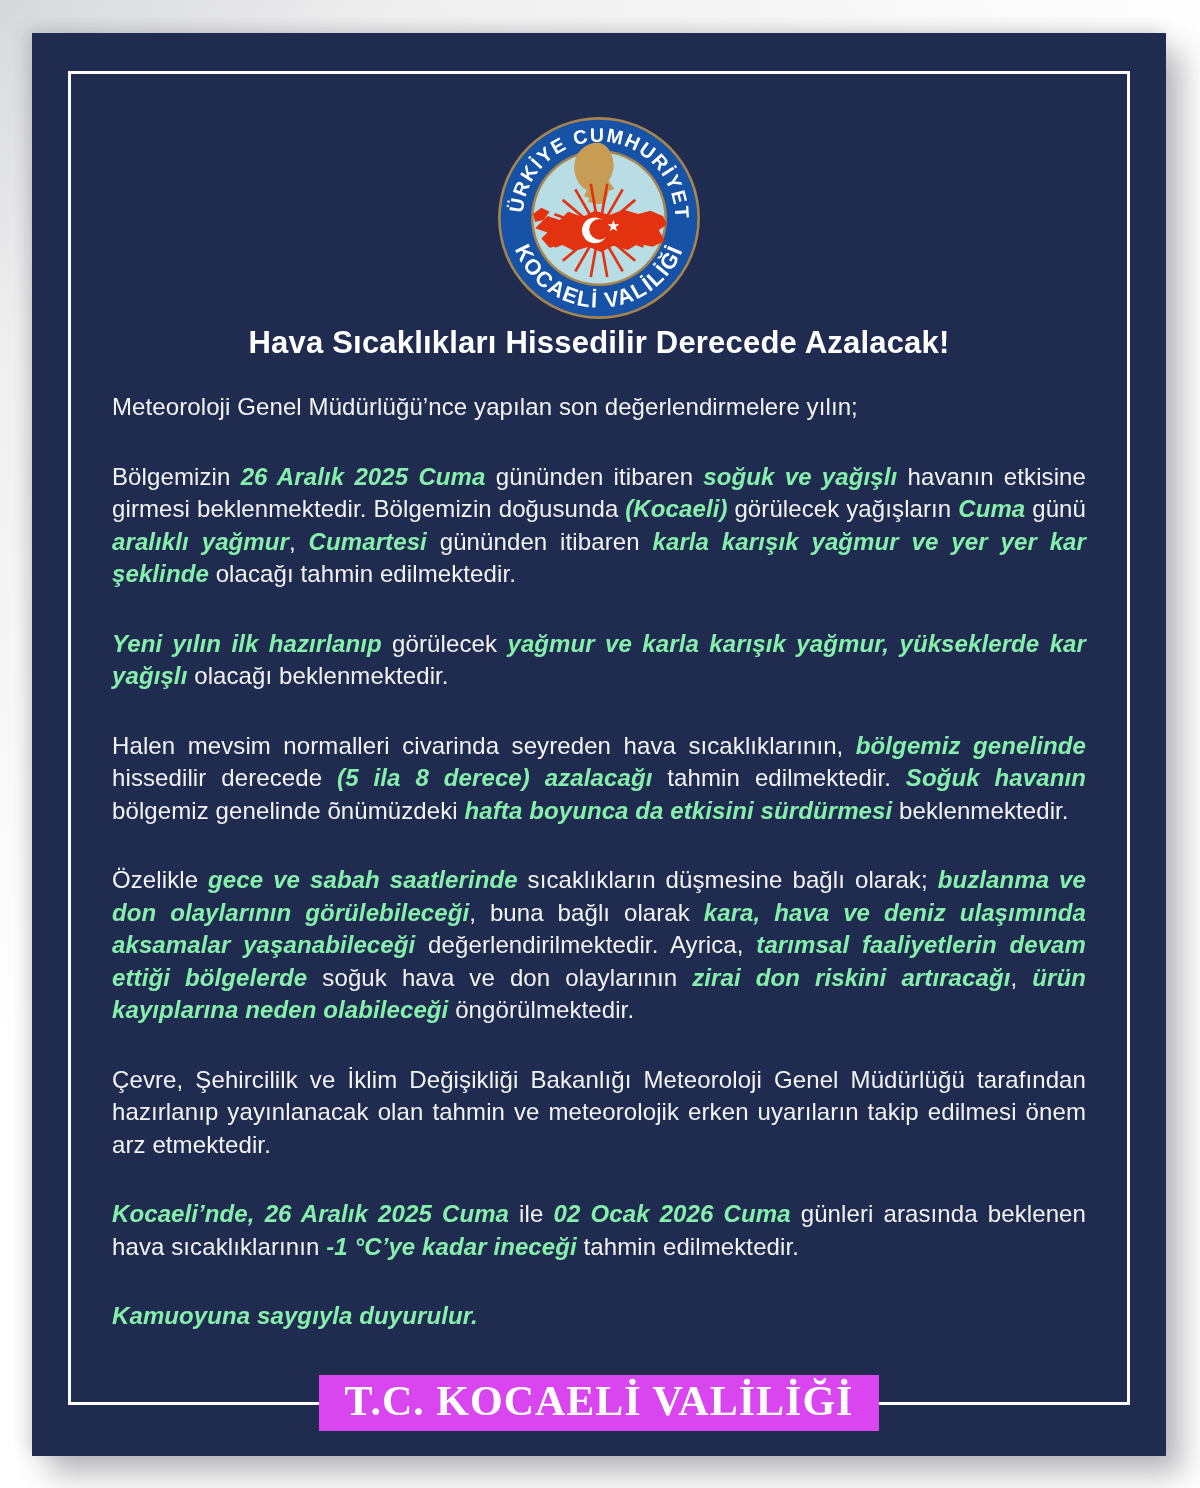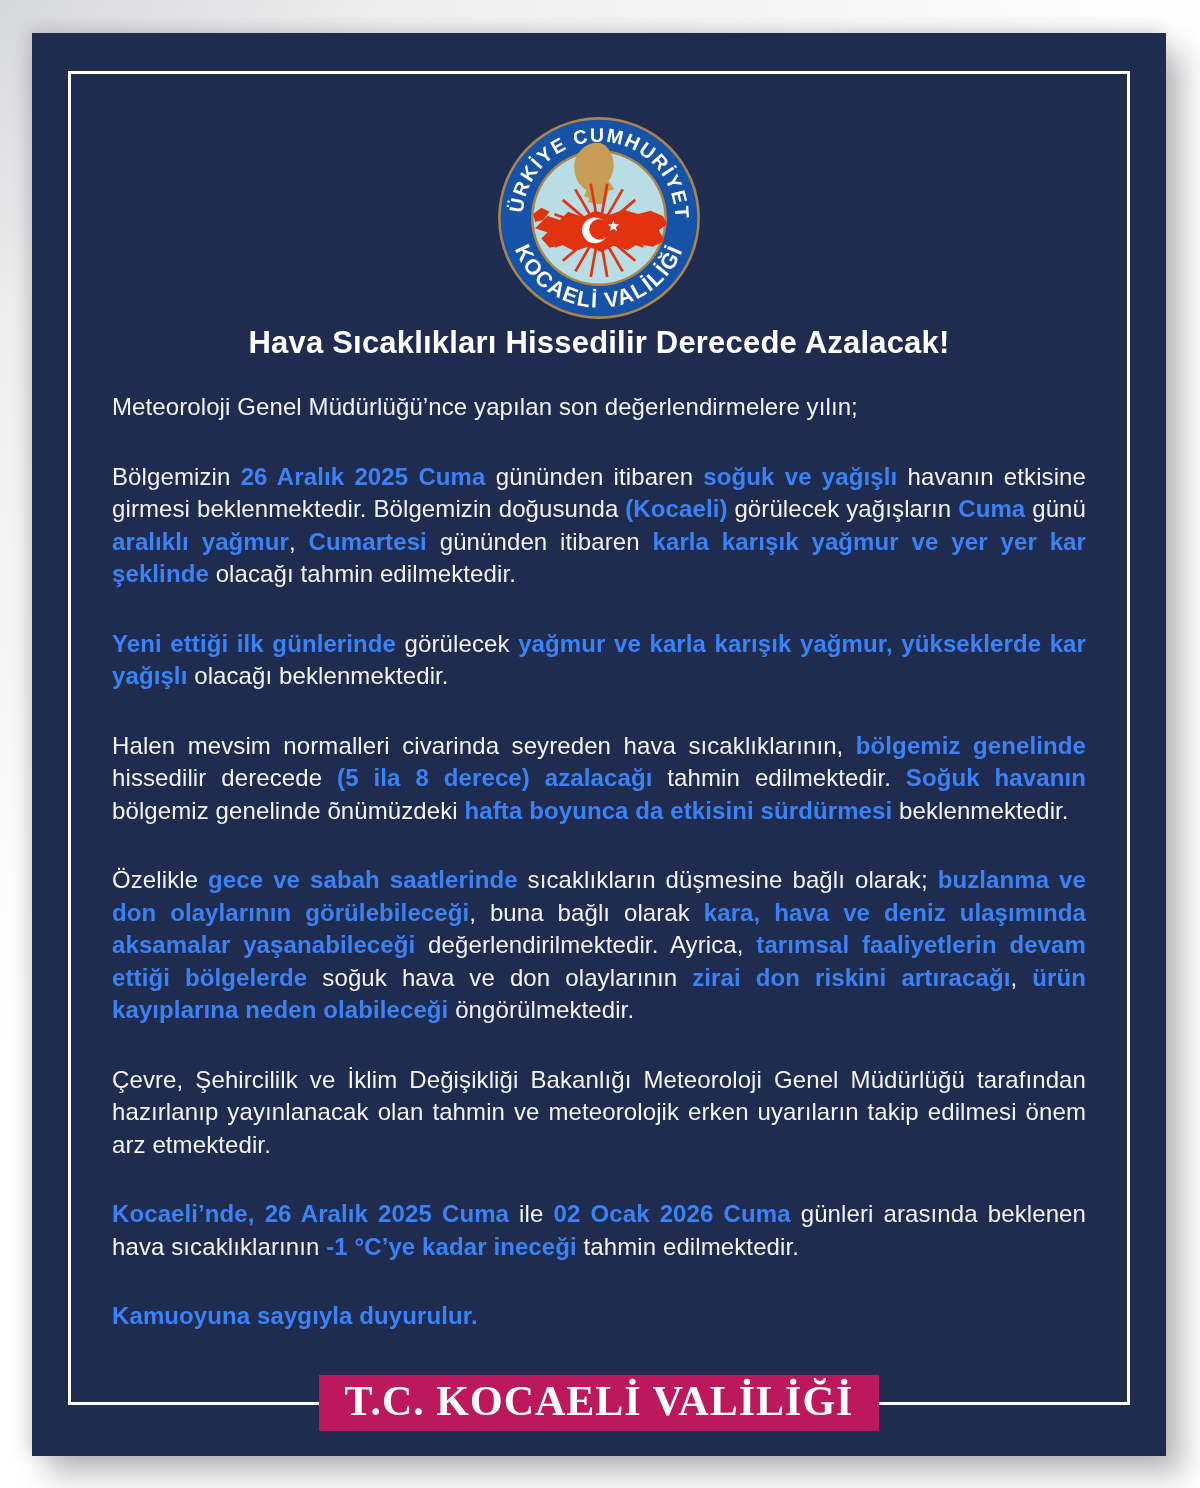--- a/index.html
+++ b/index.html
@@ -20,28 +20,28 @@
   .content{position:absolute;left:80px;right:80px;top:0;}
   .emblem-wrap{width:206px;height:206px;margin:82px auto 0;}
   .title{
     margin:4px 0 30px;text-align:center;color:#ffffff;
     font-size:31px;font-weight:bold;letter-spacing:.2px;
   }
   .para{
     margin:0 0 37px;color:#f2f3f5;font-size:24px;line-height:32.5px;
     text-align:justify;letter-spacing:.1px;
   }
-  .para b{color:#3b82f6;font-weight:bold;}
+  .para b{color:#86efac;font-weight:bold;font-style:italic;}
   .para.closing{text-align:left;margin-bottom:12px;}
   .seal-line{
     position:absolute;left:0;width:100%;top:1370px;
     transform:translateY(-50%);text-align:center;
   }
   .seal-line .seal-text{
-    display:inline-block;background:#be185d;padding:2px 26px 6px;
+    display:inline-block;background:#d946ef;padding:2px 26px 6px;
     font-family:"Liberation Serif",serif;font-weight:bold;
     font-size:42px;letter-spacing:1px;color:#ffffff;white-space:nowrap;
   }
 </style>
 </head>
 <body>
 
 <div class="card">
   <div class="content">
 
@@ -92,21 +92,21 @@
         <text font-family="Liberation Sans, sans-serif" font-size="21" font-weight="bold" fill="#ffffff" letter-spacing="1.5">
           <textPath xlink:href="#arcBot" href="#arcBot" startOffset="50%" text-anchor="middle">KOCAELİ VALİLİĞİ</textPath>
         </text>
       </svg>
     </div>
 
     <h1 class="title">Hava Sıcaklıkları Hissedilir Derecede Azalacak!</h1>
 
     <p class="para"><span>Meteoroloji Genel Müdürlüğü’nce yapılan son değerlendirmelere yılın;</span></p>
     <p class="para"><span>Bölgemizin </span><b>26 Aralık 2025 Cuma</b><span> gününden itibaren </span><b>soğuk ve yağışlı</b><span> havanın etkisine girmesi beklenmektedir. Bölgemizin doğusunda </span><b>(Kocaeli)</b><span> görülecek yağışların </span><b>Cuma</b><span> günü </span><b>aralıklı yağmur</b><span>, </span><b>Cumartesi</b><span> gününden itibaren </span><b>karla karışık yağmur ve yer yer kar şeklinde</b><span> olacağı tahmin edilmektedir.</span></p>
-    <p class="para"><b>Yeni ettiği ilk günlerinde</b><span> görülecek </span><b>yağmur ve karla karışık yağmur, yükseklerde kar yağışlı</b><span> olacağı beklenmektedir.</span></p>
+    <p class="para"><b>Yeni yılın ilk hazırlanıp</b><span> görülecek </span><b>yağmur ve karla karışık yağmur, yükseklerde kar yağışlı</b><span> olacağı beklenmektedir.</span></p>
     <p class="para"><span>Halen mevsim normalleri civarinda seyreden hava sıcaklıklarının, </span><b>bölgemiz genelinde</b><span> hissedilir derecede </span><b>(5 ila 8 derece) azalacağı</b><span> tahmin edilmektedir. </span><b>Soğuk havanın</b><span> bölgemiz genelinde õnümüzdeki </span><b>hafta boyunca da etkisini sürdürmesi</b><span> beklenmektedir.</span></p>
     <p class="para"><span>Özelikle </span><b>gece ve sabah saatlerinde</b><span> sıcaklıkların düşmesine bağlı olarak; </span><b>buzlanma ve don olaylarının görülebileceği</b><span>, buna bağlı olarak </span><b>kara, hava ve deniz ulaşımında aksamalar yaşanabileceği</b><span> değerlendirilmektedir. Ayrica, </span><b>tarımsal faaliyetlerin devam ettiği bölgelerde</b><span> soğuk hava ve don olaylarının </span><b>zirai don riskini artıracağı</b><span>, </span><b>ürün kayıplarına neden olabileceği</b><span> öngörülmektedir.</span></p>
     <p class="para"><span>Çevre, Şehircililk ve İklim Değişikliği Bakanlığı Meteoroloji Genel Müdürlüğü tarafından hazırlanıp yayınlanacak olan tahmin ve meteorolojik erken uyarıların takip edilmesi önem arz etmektedir.</span></p>
     <p class="para"><b>Kocaeli’nde, 26 Aralık 2025 Cuma</b><span> ile </span><b>02 Ocak 2026 Cuma</b><span> günleri arasında beklenen hava sıcaklıklarının </span><b>-1 °C’ye kadar ineceği</b><span> tahmin edilmektedir.</span></p>
     <p class="para closing"><b>Kamuoyuna saygıyla duyurulur.</b></p>
 
   </div>
 
   <div class="frame"></div>
 

